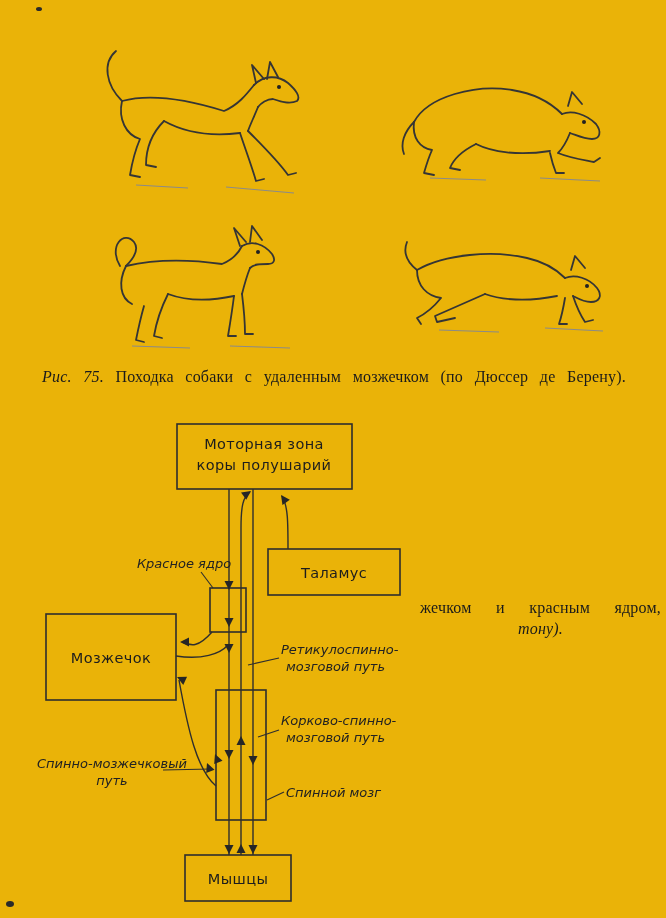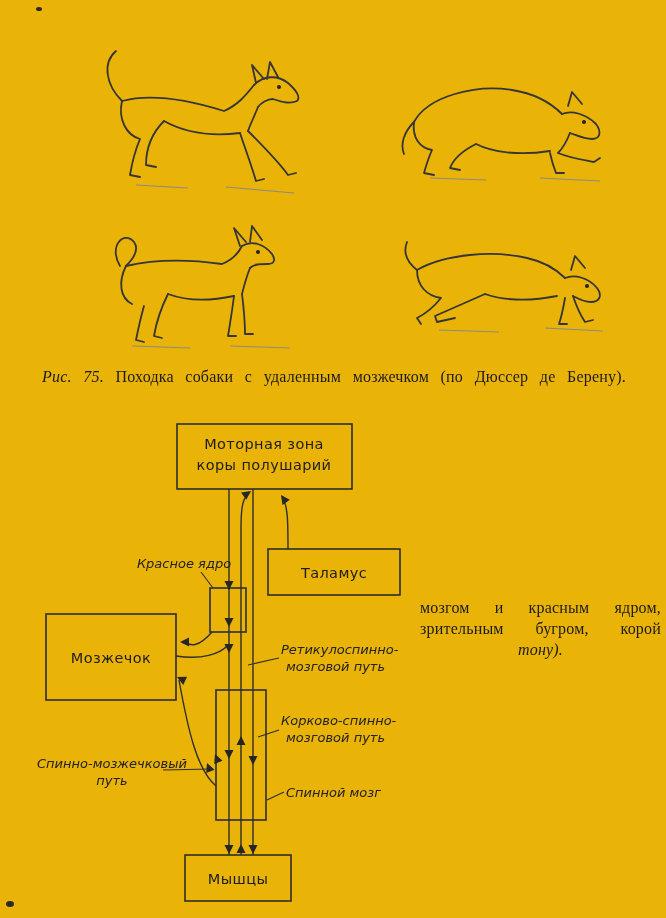--- a/index.html
+++ b/index.html
@@ -149,21 +149,20 @@
     <text class="ptr-label" x="281" y="236">Ретикулоспинно-</text>
     <text class="ptr-label" x="286" y="253">мозговой путь</text>
     <text class="ptr-label" x="281" y="307">Корково-спинно-</text>
     <text class="ptr-label" x="286" y="324">мозговой путь</text>
     <text class="ptr-label" x="112" y="350" text-anchor="middle">Спинно-мозжечковый</text>
     <text class="ptr-label" x="112" y="367" text-anchor="middle">путь</text>
     <text class="ptr-label" x="286" y="379">Спинной мозг</text>
   </svg>
 
   <div class="caption caption-76">
-    <div class="jline">мозгом и красным ядром,</div>
-    <div class="jline">зрительным бугром, корой</div>
+    <div class="jline">жечком и красным ядром,</div>
     <div class="lastline">тону).</div>
   </div>
 
   <div class="speck" style="left:36px; top:7px; width:6px; height:4px;"></div>
   <div class="speck" style="left:6px; top:901px; width:8px; height:6px;"></div>
 
 </div>
 
 </body></html>

